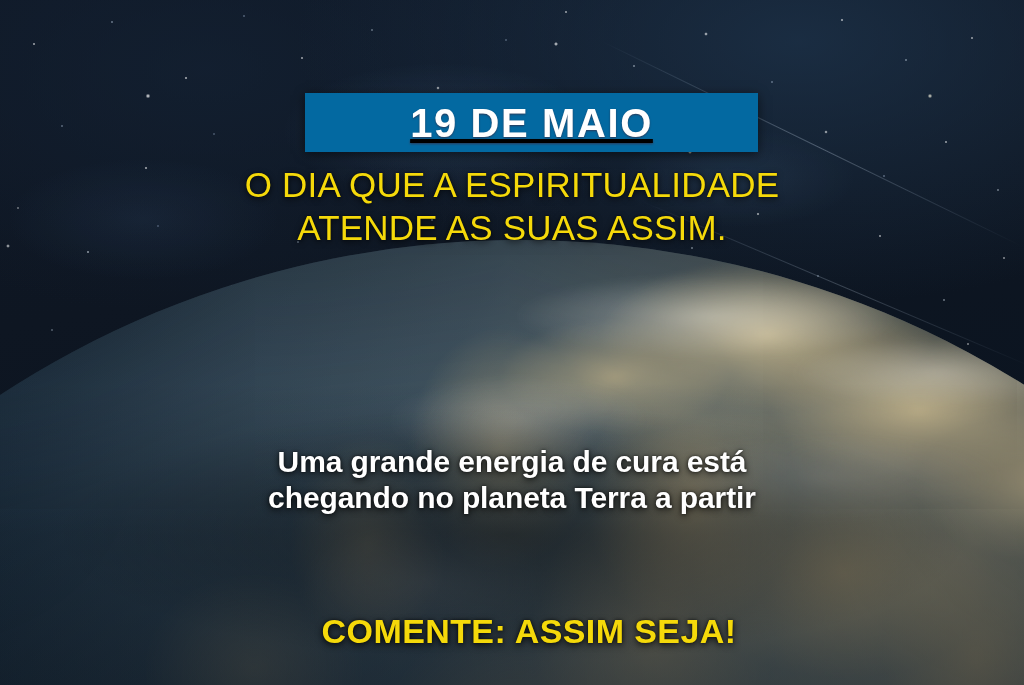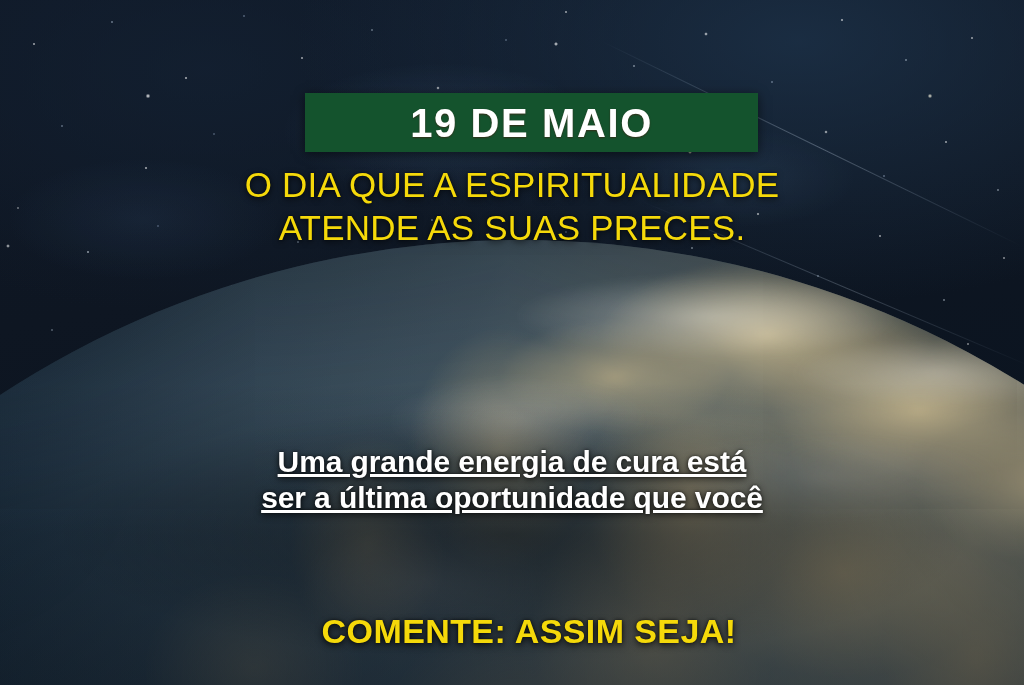--- a/index.html
+++ b/index.html
@@ -240,25 +240,26 @@
     inset: 0;
     z-index: 5;
   }
 
   .date-banner {
     position: absolute;
     left: 305px;
     top: 93px;
     width: 453px;
     height: 59px;
-    background: #14532d;
+    background: #0369a1;
     display: flex;
     align-items: center;
     justify-content: center;
     box-shadow: 0 2px 10px rgba(0,0,0,0.55);
+    text-decoration: underline;
   }
   .date-banner-text {
     color: #ffffff;
     font-size: 40px;
     font-weight: 700;
     letter-spacing: 1.6px;
     line-height: 1;
     white-space: nowrap;
     text-shadow: 0 1px 2px rgba(90,0,0,0.45);
   }
@@ -283,21 +284,20 @@
     left: 0;
     right: 0;
     top: 444px;
     text-align: center;
     color: #ffffff;
     font-size: 30px;
     font-weight: 700;
     line-height: 1.20;
     letter-spacing: -0.1px;
     text-shadow: 0 2px 7px rgba(0,0,0,0.80), 0 0 3px rgba(0,0,0,0.60);
-    text-decoration: underline;
   }
   .body-line { display: block; white-space: nowrap; }
 
   .cta {
     position: absolute;
     left: 0;
     right: 0;
     top: 613px;
     text-align: center;
     color: #f5d90a;
@@ -336,24 +336,24 @@
   <div class="vignette"></div>
 
   <div class="content">
 
     <div class="date-banner">
       <span class="date-banner-text">19 DE MAIO</span>
     </div>
 
     <div class="headline">
       <span class="headline-line">O DIA QUE A ESPIRITUALIDADE</span>
-      <span class="headline-line">ATENDE AS SUAS PRECES.</span>
+      <span class="headline-line">ATENDE AS SUAS ASSIM.</span>
     </div>
 
     <div class="body-copy">
       <span class="body-line">Uma grande energia de cura está</span>
-      <span class="body-line">ser a última oportunidade que você</span>
+      <span class="body-line">chegando no planeta Terra a partir</span>
     </div>
 
     <div class="cta">COMENTE: ASSIM SEJA!</div>
 
   </div>
 </div>
 
 </body></html>

